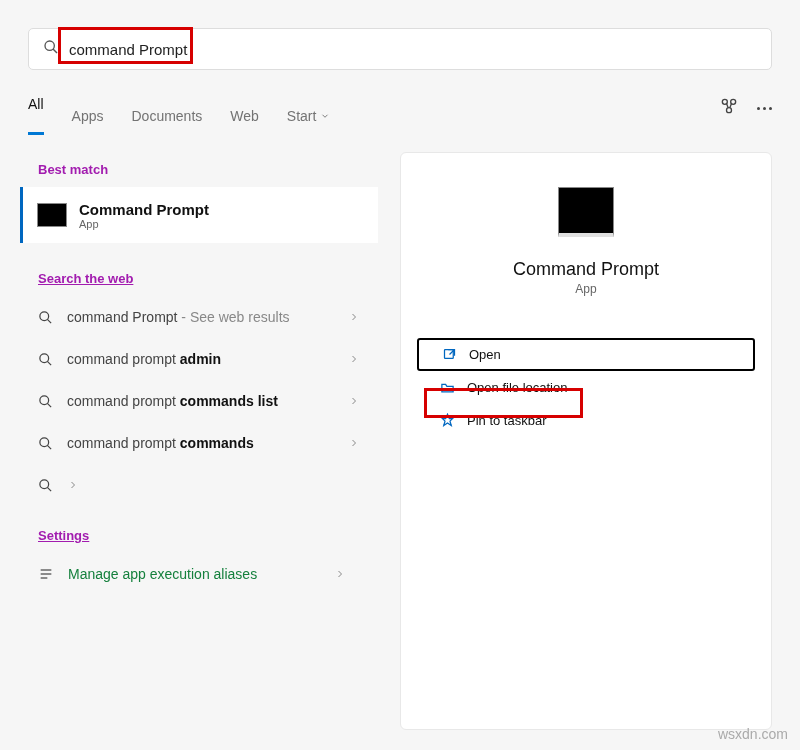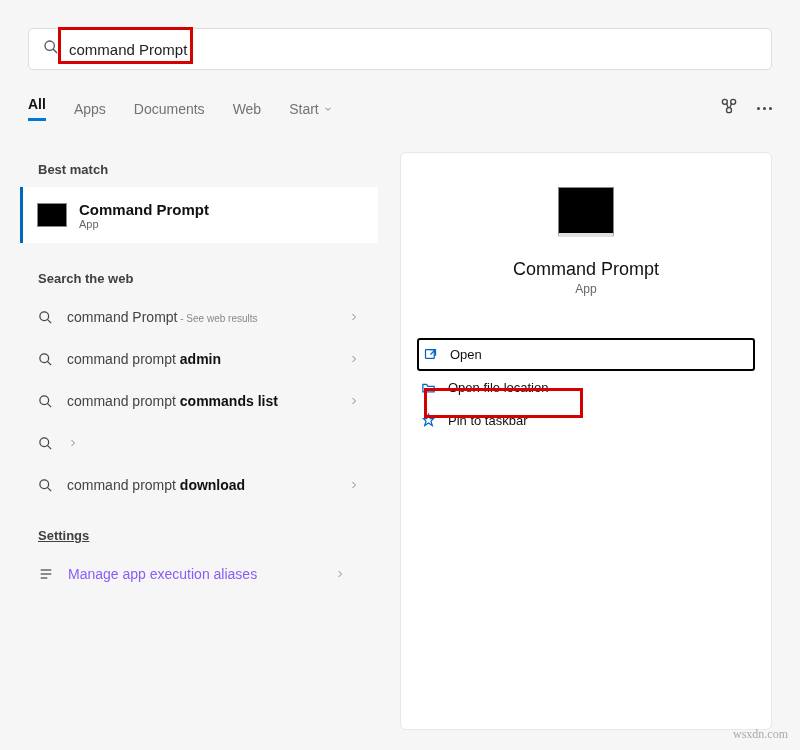--- a/index.html
+++ b/index.html
@@ -5,55 +5,55 @@
     * { box-sizing: border-box; margin: 0; padding: 0; font-family: "Segoe UI", sans-serif; }
     body { width: 800px; height: 750px; background: #f6f6f6; position: relative; }
     .search-bar { position: absolute; top: 28px; left: 28px; right: 28px; height: 42px; background: #fff; border: 1px solid #ddd; border-radius: 5px; display: flex; align-items: center; padding: 0 14px; }
     .search-icon-w { flex-shrink: 0; }
     .search-input-w { margin-left: 10px; border: none; outline: none; font-size: 15px; color: #222; flex: 1; background: transparent; }
     .hl-red { position: absolute; border: 3px solid #d60000; pointer-events: none; }
     .hl-search { top: 27px; left: 58px; width: 135px; height: 37px; }
     .hl-runas { top: 388px; left: 424px; width: 159px; height: 30px; }
     .tabs { position: absolute; top: 96px; left: 28px; right: 28px; display: flex; align-items: center; }
     .tab { font-size: 14px; color: #737373; margin-right: 28px; cursor: pointer; display: flex; align-items: center; }
-    .tab.active { color: #111; font-weight: 700; border-bottom: 3px solid #0078d4; padding-bottom: 6px; }
+    .tab.active { color: #111; font-weight: 400; border-bottom: 3px solid #0078d4; padding-bottom: 20px; }
     .tab-more svg { margin-left: 4px; }
     .top-right { position: absolute; top: 96px; right: 28px; display: flex; align-items: center; gap: 18px; }
     .dots { display: inline-flex; gap: 3px; }
     .dots span { width: 3px; height: 3px; border-radius: 50%; background: #444; }
     .left-col { position: absolute; top: 152px; left: 20px; width: 358px; }
-    .section-h { font-size: 13px; font-weight: 600; color: #404040; padding: 10px 18px 10px 18px; }
+    .section-h { font-size: 13px; font-weight: 600; color: #a21caf; padding: 10px 18px 10px 18px; }
     .best-match { background: #fff; display: flex; align-items: center; height: 56px; border-left: 3px solid #0067c0; padding-left: 14px; }
     .bm-icon { width: 30px; height: 24px; background: #000; border: 1px solid #888; display: inline-block; }
     .bm-txt { margin-left: 12px; }
     .bm-title { font-size: 15px; font-weight: 600; color: #111; }
     .bm-sub { font-size: 11px; color: #666; }
-    .section-h.web { margin-top: 18px; }
+    .section-h.web { margin-top: 18px; text-decoration: underline; }
     .web-list { }
     .web-item { display: flex; align-items: center; height: 42px; padding: 0 18px; font-size: 14px; color: #111; cursor: pointer; }
     .web-item svg.si { flex-shrink: 0; margin-right: 14px; }
     .web-item .wt { flex: 1; }
     .web-item .wt .pre { color: #444; }
     .web-item .wt b { font-weight: 600; }
-    .web-item .wt .hint { color: #888; font-size: 10px; }
+    .web-item .wt .hint { color: #888; font-size: 14px; }
     .web-item .chev { flex-shrink: 0; }
     .section-h.st { margin-top: 12px; text-decoration: underline; }
-    .settings-item { display: flex; align-items: center; height: 42px; padding: 0 18px; font-size: 14px; color: #8b5cf6; cursor: pointer; }
+    .settings-item { display: flex; align-items: center; height: 42px; padding: 0 18px; font-size: 14px; color: #15803d; cursor: pointer; }
     .settings-item svg { flex-shrink: 0; margin-right: 14px; }
     .settings-item .chev { margin-left: auto; }
     .right-pane { position: absolute; top: 152px; left: 400px; right: 28px; bottom: 20px; background: #fff; border: 1px solid #e8e8e8; border-radius: 6px; }
     .rp-icon-wrap { margin-top: 34px; text-align: center; }
     .rp-icon { display: inline-block; width: 56px; height: 50px; background: #000; border: 1px solid #888; border-bottom: 4px solid #e0e0e0; }
     .rp-title { text-align: center; margin-top: 18px; font-size: 18px; color: #111; }
     .rp-sub { text-align: center; font-size: 12px; color: #666; margin-top: 2px; }
     .rp-actions { margin-top: 42px; padding: 0 16px; }
-    .rp-action { display: flex; align-items: center; height: 33px; font-size: 13px; color: #111; cursor: pointer; padding: 0 4px; }
+    .rp-action { display: flex; align-items: center; height: 33px; font-size: 13px; color: #111; cursor: pointer; padding: 0 23px; }
     .rp-action svg { margin-right: 12px; flex-shrink: 0; }
     .rp-action.open { border: 2px solid #000; border-radius: 3px; }
-    .watermark { position: absolute; right: 12px; bottom: 8px; font-size: 12px; color: #aaa; font-family: Liberation Serif, serif; }
+    .watermark { position: absolute; right: 12px; bottom: 8px; font-size: 14px; color: #aaa; }
   </style>
 </head>
 <body>
 
 <div class="search-bar">
   <span class="search-icon-w">
     <svg width="16" height="16" viewBox="0 0 24 24" fill="none" stroke="#555" stroke-width="2">
         <circle cx="10" cy="10" r="7"></circle>
         <line x1="21" y1="21" x2="15" y2="15"></line>
       </svg>
@@ -130,30 +130,30 @@
       <span class="wt"><span class="pre">command prompt </span><b>commands list</b></span>
       <svg class="chev" width="12" height="12" viewBox="0 0 24 24" fill="none" stroke="#888" stroke-width="2">
           <polyline points="9 6 15 12 9 18"></polyline>
         </svg>
     </div>
     <div class="web-item">
       <svg class="si" width="15" height="15" viewBox="0 0 24 24" fill="none" stroke="#444" stroke-width="2">
           <circle cx="10" cy="10" r="7"></circle>
           <line x1="21" y1="21" x2="15" y2="15"></line>
         </svg>
-      <svg class="chev" width="12" height="12" viewBox="0 0 24 24" fill="none" stroke="#888" stroke-width="2">
-          <polyline points="9 6 15 12 9 18"></polyline>
-        </svg>
-    </div>
-    <div class="web-item">
-      <svg class="si" width="15" height="15" viewBox="0 0 24 24" fill="none" stroke="#444" stroke-width="2">
-          <circle cx="10" cy="10" r="7"></circle>
-          <line x1="21" y1="21" x2="15" y2="15"></line>
-        </svg>
-      <span class="wt"><span class="pre">command prompt </span><b>download</b></span>
+      <span class="wt"><span class="pre">command prompt </span><b>commands</b></span>
+      <svg class="chev" width="12" height="12" viewBox="0 0 24 24" fill="none" stroke="#888" stroke-width="2">
+          <polyline points="9 6 15 12 9 18"></polyline>
+        </svg>
+    </div>
+    <div class="web-item">
+      <svg class="si" width="15" height="15" viewBox="0 0 24 24" fill="none" stroke="#444" stroke-width="2">
+          <circle cx="10" cy="10" r="7"></circle>
+          <line x1="21" y1="21" x2="15" y2="15"></line>
+        </svg>
       <svg class="chev" width="12" height="12" viewBox="0 0 24 24" fill="none" stroke="#888" stroke-width="2">
           <polyline points="9 6 15 12 9 18"></polyline>
         </svg>
     </div>
   </div>
 
   <div class="section-h st">Settings</div>
   <div class="settings-item">
     <svg width="16" height="16" viewBox="0 0 24 24" fill="none" stroke="#444" stroke-width="1.8">
         <line x1="4" y1="6" x2="20" y2="6"></line>

